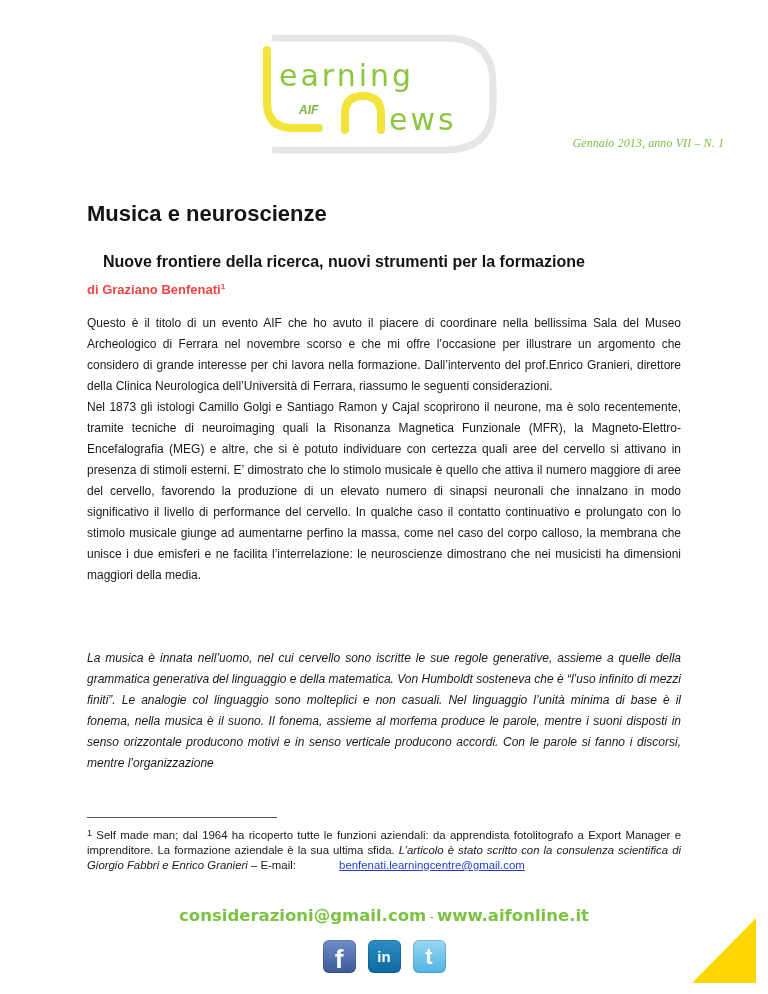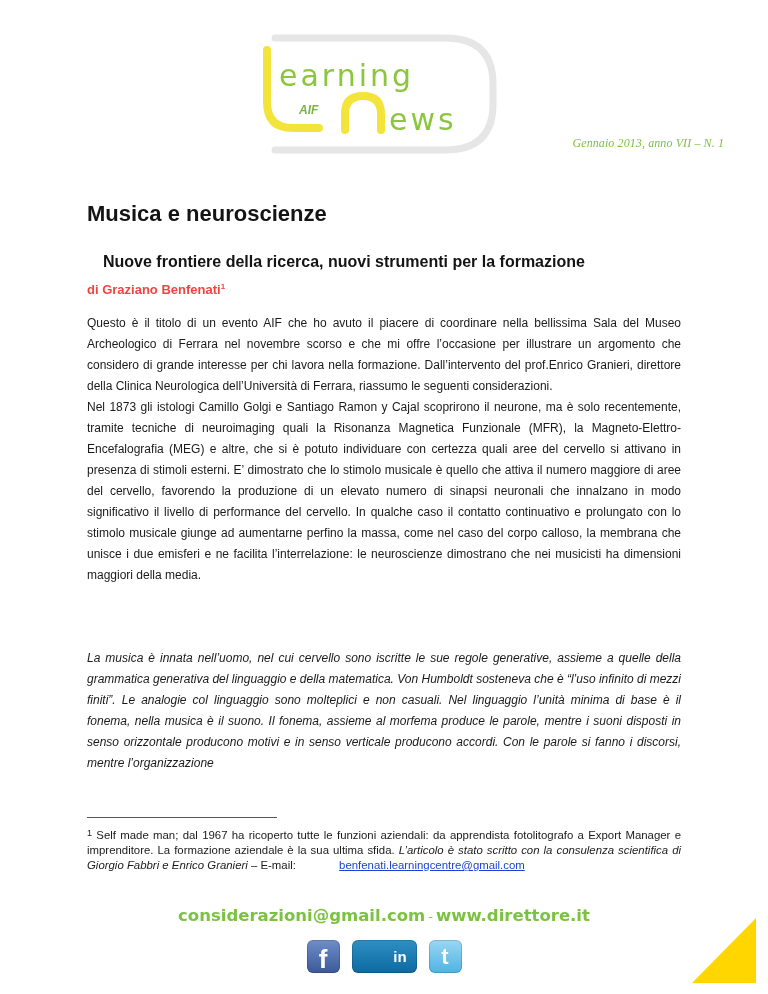--- a/index.html
+++ b/index.html
@@ -26,21 +26,21 @@
   .footnote sup { font-size: 9px; vertical-align: 3px; }
   .footnote a { color: #1f3fd6; text-decoration: underline; padding-left: 40px; }
   .footnote em { font-style: italic; }
 
   .footer-links { position: absolute; left: 0; width: 768px; top: 906px; text-align: center; font-family: "DejaVu Sans", sans-serif; font-weight: bold; font-size: 16.5px; color: #7cc242; }
   .footer-links .sep { font-weight: normal; font-size: 13px; color: #7cc242; margin: 0 3px; }
 
   .social { position: absolute; top: 940px; left: 0; width: 768px; display: flex; justify-content: center; gap: 12px; }
   .social .ic { width: 33px; height: 33px; border-radius: 6px; display: flex; align-items: center; justify-content: center; color: #fff; font-weight: bold; box-shadow: inset 0 0 0 1px rgba(0,0,0,0.15); }
   .ic-fb { background: linear-gradient(#6f8ec8, #3b5998); font-family: "Liberation Sans", sans-serif; font-size: 26px; padding-top: 6px; box-sizing: border-box; }
-  .ic-in { background: linear-gradient(#2f8ec4, #0b6aa0); font-size: 15px; padding-left: 32px; }
+  .ic-in { background: linear-gradient(#2f8ec4, #0b6aa0); font-size: 15px; }
   .ic-tw { background: linear-gradient(#9ad7f2, #4fb3e4); font-size: 22px; }
 
   .corner { position: absolute; left: 692px; top: 918px; width: 0; height: 0; border-left: 64px solid transparent; border-bottom: 65px solid #ffd600; }
 </style>
 </head>
 <body>
 
 <div class="logo">
   <svg width="250" height="120" viewBox="0 0 250 120">
 
@@ -70,25 +70,25 @@
   <p>Questo è il titolo di un evento AIF che ho avuto il piacere di coordinare  nella bellissima Sala del Museo Archeologico di Ferrara nel novembre scorso e che mi offre l’occasione per illustrare un argomento che considero di grande interesse per chi lavora nella formazione. Dall’intervento del prof.Enrico Granieri, direttore della Clinica Neurologica dell’Università di Ferrara, riassumo le seguenti considerazioni.</p>
   <p>Nel 1873 gli istologi Camillo Golgi e Santiago Ramon y Cajal scoprirono il neurone, ma è solo recentemente, tramite tecniche di neuroimaging quali la Risonanza Magnetica Funzionale (MFR), la Magneto-Elettro-Encefalografia (MEG) e altre, che si è potuto individuare con certezza quali aree del cervello si attivano in presenza di stimoli esterni. E’ dimostrato che lo stimolo musicale è quello che attiva il numero maggiore di aree del cervello, favorendo la produzione di un elevato numero di sinapsi neuronali che innalzano in modo significativo il livello di performance del cervello. In qualche caso il contatto continuativo e prolungato con lo stimolo musicale giunge ad aumentarne perfino la massa, come nel caso del corpo calloso, la membrana che unisce i due emisferi e ne facilita l’interrelazione: le neuroscienze dimostrano che nei musicisti ha dimensioni maggiori della media.</p>
 </div>
 
 <div class="content body-text para2">
   <p>La musica è innata nell’uomo, nel cui cervello sono iscritte le sue regole generative, assieme a quelle della grammatica generativa del linguaggio e della matematica. Von Humboldt sosteneva che è “l’uso infinito di mezzi finiti”. Le analogie col linguaggio sono molteplici e non casuali. Nel linguaggio l’unità minima di base è il fonema, nella musica è il suono. Il fonema, assieme al morfema produce le parole, mentre i suoni disposti in senso orizzontale producono motivi e in senso verticale producono accordi. Con le parole si fanno i discorsi, mentre l’organizzazione</p>
 </div>
 
 <div class="fn-rule"></div>
 <div class="content footnote">
-  <sup>1</sup><span> Self made man; dal 1967  ha ricoperto tutte le funzioni aziendali: da apprendista fotolitografo a Export Manager  e imprenditore. La formazione aziendale è la sua ultima sfida. </span><em>L’articolo è stato scritto con la consulenza scientifica di Giorgio Fabbri e Enrico Granieri</em><span> – E-mail: </span><a>benfenati.learningcentre@gmail.com</a>
+  <sup>1</sup><span> Self made man; dal 1964  ha ricoperto tutte le funzioni aziendali: da apprendista fotolitografo a Export Manager  e imprenditore. La formazione aziendale è la sua ultima sfida. </span><em>L’articolo è stato scritto con la consulenza scientifica di Giorgio Fabbri e Enrico Granieri</em><span> – E-mail: </span><a>benfenati.learningcentre@gmail.com</a>
 </div>
 
 <div class="footer-links">
-  <span>considerazioni@gmail.com</span><span class="sep">-</span><span>www.direttore.it</span>
+  <span>considerazioni@gmail.com</span><span class="sep">-</span><span>www.aifonline.it</span>
 </div>
 
 <div class="social">
   <div class="ic ic-fb">f</div>
   <div class="ic ic-in">in</div>
   <div class="ic ic-tw">t</div>
 </div>
 
 <div class="corner"></div>
 

